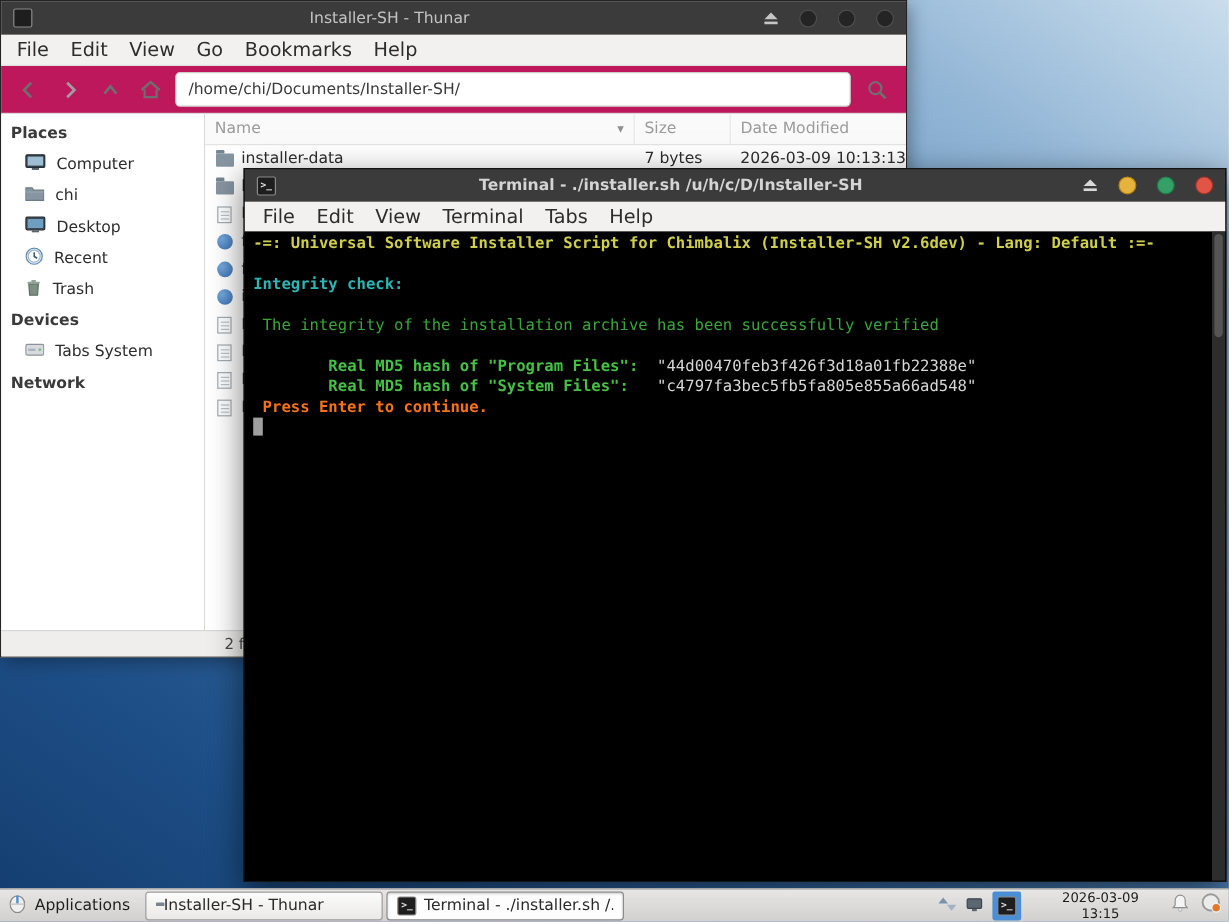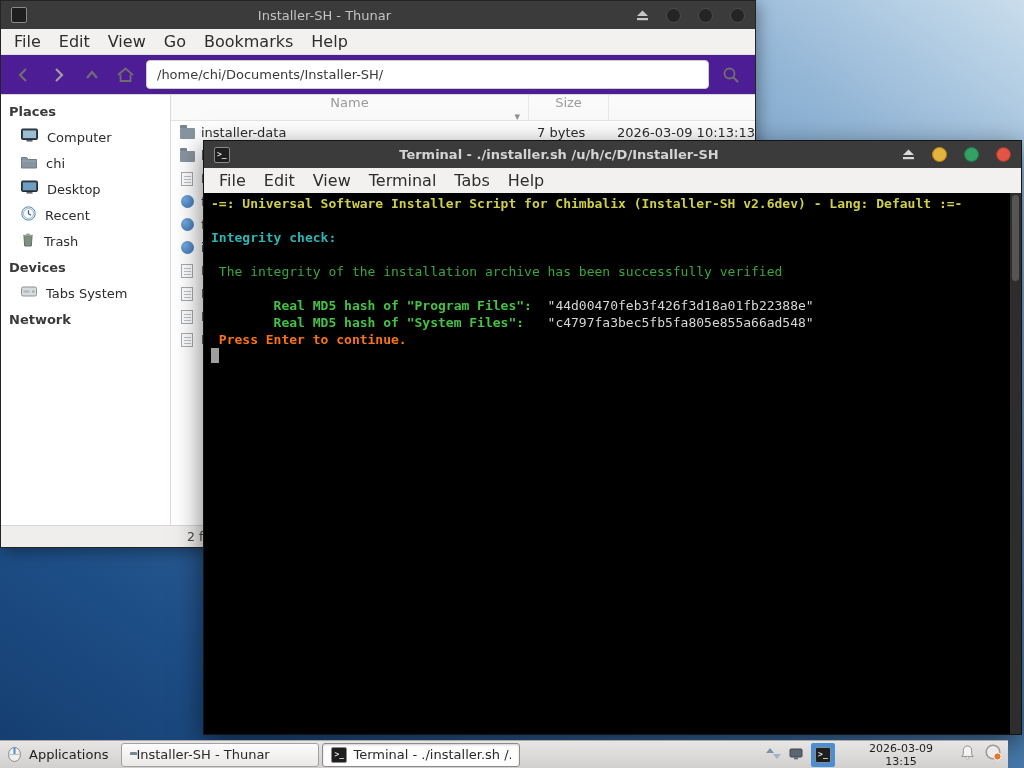--- a/index.html
+++ b/index.html
@@ -19,36 +19,36 @@
   .circ.dark { background:#242424; border:1px solid #4e4e4e; }
   .circ.yellow { background:#e6b33e; border:1px solid #b8860b; }
   .circ.green { background:#35a065; border:1px solid #1f7a48; }
   .circ.red { background:#e05545; border:1px solid #a83226; }
   .ejectw { margin-left:14px; flex:0 0 auto; display:flex; }
 
   .menubar { height:26px; background:#f2f1f0; display:flex; align-items:center; padding:0 4px;
     border-bottom:1px solid #e2e0de; flex:0 0 auto; }
   .menu-item { padding:0 9px; font-size:16px; color:#2d2d2d; height:100%; display:flex; align-items:center; }
 
-  .toolbar { height:40px; background:#4c1d95; display:flex; align-items:center; gap:7px; padding:0 9px;
+  .toolbar { height:40px; background:#be185d; display:flex; align-items:center; gap:7px; padding:0 9px;
     border-bottom:1px solid #dbd9d7; flex:0 0 auto; }
   .nav-btn { width:27px; height:27px; display:flex; align-items:center; justify-content:center; border-radius:3px; }
   .path-entry { flex:1; height:29px; background:#fff; border:1px solid #cfcdca; border-radius:4px;
     padding:0 10px; font-size:13px; color:#3a3a3a; font-family:inherit; outline:none; }
   .search-btn { width:30px; height:29px; display:flex; align-items:center; justify-content:center; }
 
   .main { flex:1; display:flex; min-height:0; }
   .sidebar { width:170px; background:#fff; border-right:1px solid #dcdad8; padding-top:4px; overflow:hidden; }
   .side-header { font-weight:bold; font-size:13px; color:#3a3a3a; padding:5px 8px 4px; }
   .side-header + .side-item, .side-item + .side-header { margin-top:1px; }
   .side-item { display:flex; align-items:center; gap:9px; height:26px; padding-left:20px; font-size:13px; color:#2c2c2c; }
 
   .files { flex:1; display:flex; flex-direction:column; background:#fff; min-width:0; }
   .fheader { height:26px; display:flex; background:#fbfafa; border-bottom:1px solid #e5e3e1; flex:0 0 auto; }
-  .fcol { font-size:13px; color:#9b9b9b; display:flex; align-items:center; padding:0 8px; border-right:1px solid #e9e7e5;flex-direction:column; }
+  .fcol { font-size:13px; color:#9b9b9b; display:flex; align-items:center; padding:0 8px; border-right:1px solid #e9e7e5; }
   .fcol-name { width:358px; } .fcol-size { width:80px; } .fcol-date { flex:1; border-right:none; }
   .sort-arrow { margin-left:auto; color:#8f8f8f; font-size:11px; }
   .frow { height:23px; display:flex; align-items:center; font-size:13px; color:#2d2d2d; }
   .frow .fic { margin:0 6px 0 8px; width:16px; display:flex; justify-content:center; flex:0 0 auto; }
   .fname { width:328px; white-space:nowrap; overflow:hidden; }
   .fsize { width:80px; padding-left:9px; white-space:nowrap; }
   .fdate { padding-left:9px; white-space:nowrap; }
 
   .statusbar { height:22px; background:#efeeec; border-top:1px solid #d8d6d4; display:flex; align-items:center;
     font-size:12.5px; color:#4a4a4a; padding-left:186px; flex:0 0 auto; }
@@ -71,21 +71,21 @@
   .tl { height:17px; white-space:pre; }
   .b { font-weight:bold; }
   .cursor { display:inline-block; width:8px; height:15px; background:#9f9f9f; vertical-align:-2px; }
   .scrollbar { position:absolute; right:0; top:0; bottom:0; width:11px; background:#2d2d2d; }
   .thumb { position:absolute; top:2px; left:2px; right:2px; height:86px; background:#555; border-radius:4px; }
 
   .app-ico { width:16px; height:16px; background:#1e1e1e; border:1px solid #8a8a8a; border-radius:2px;
     color:#e0e0e0; font:bold 8px/13px "DejaVu Sans Mono",monospace; padding-left:2px; flex:0 0 auto; }
 
   
-  .taskbar { position:absolute; left:0; right:16px; bottom:0; height:28px;
+  .taskbar { position:absolute; left:0; right:0; bottom:0; height:28px;
     background:linear-gradient(#e7e6e5,#d1d0cf); border-top:1px solid #a9a7a5;
     display:flex; align-items:center; }
   .apps-btn { display:flex; align-items:center; gap:6px; padding:0 10px 0 6px; height:100%; font-size:13px; color:#1e1e1e; }
   .task-btn { width:198px; height:24px; margin-left:3px; border:1px solid #a3a19f; border-radius:3px;
     background:linear-gradient(#fcfcfc,#ebe9e7); display:flex; align-items:center; gap:6px; padding:0 8px;
     font-size:13px; color:#2a2a2a; overflow:hidden; white-space:nowrap; }
   .task-btn.active { background:#fdfdfd; border-color:#8d8b89; box-shadow:inset 0 1px 2px rgba(0,0,0,.18); }
   .task-label { overflow:hidden; white-space:nowrap; }
   .tray { margin-left:auto; display:flex; align-items:center; gap:8px; padding-right:5px; }
   .tray-terminal { width:24px; height:24px; background:#4a8fd4; border-radius:2px; display:flex;
@@ -206,20 +206,21 @@
       <div class="side-header">Network</div>
     </div>
 
     <div class="files">
       <div class="fheader">
         <span class="fcol fcol-name">
           <span>Name</span>
           <span class="sort-arrow">▾</span>
         </span>
         <span class="fcol fcol-size">Size</span>
+        <span class="fcol fcol-date">Date Modified</span>
       </div>
 
       <div class="frow">
         <span class="fic">
             <span class="i-folder"></span>
           </span>
         <span class="fname">installer-data</span>
         <span class="fsize">7 bytes</span>
         <span class="fdate">2026-03-09 10:13:13</span>
       </div>

